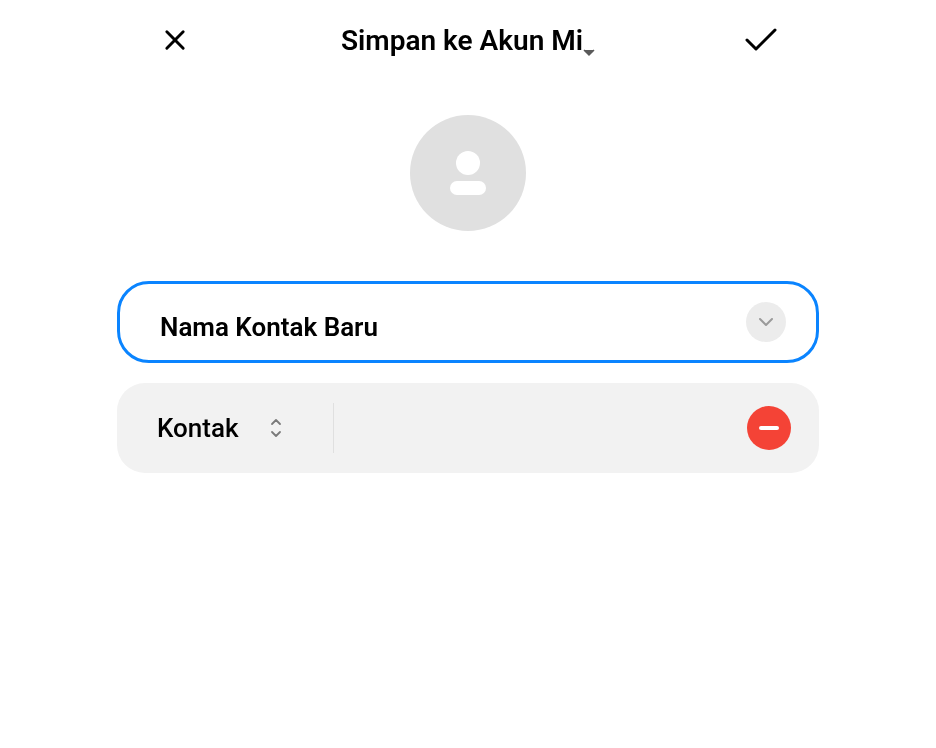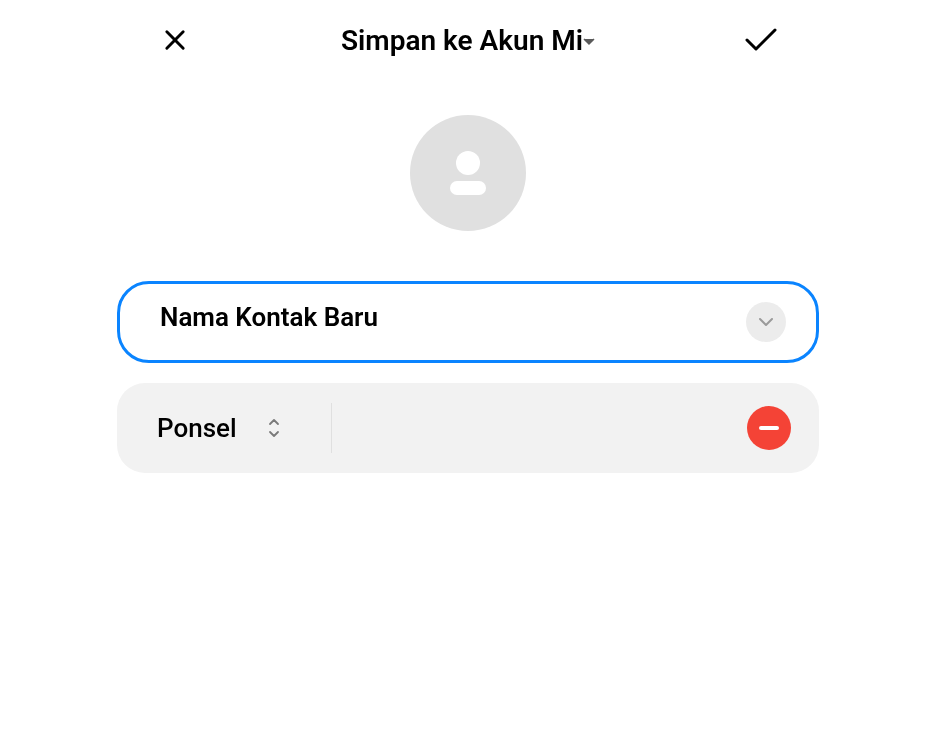--- a/index.html
+++ b/index.html
@@ -19,21 +19,21 @@
     .close-btn {
       width: 40px;
       height: 40px;
       display: flex;
       align-items: center;
       justify-content: center;
       cursor: pointer;
     }
     .title-dropdown {
       display: flex;
-      align-items: center;
+      align-items: flex-end;
       cursor: pointer;
     }
     .title-text {
       font-size: 28px;
       font-weight: 600;
       color: #000;
     }
     .dropdown-caret {
       margin-top: 4px;
     }
@@ -61,21 +61,21 @@
       cursor: pointer;
     }
     .form {
       padding: 0 117px;
     }
     .name-field {
       border: 3px solid #0a84ff;
       border-radius: 32px;
       padding: 18px 30px 18px 40px;
       display: flex;
-      align-items: flex-start;
+      align-items: flex-end;
       justify-content: space-between;
       margin-bottom: 20px;
     }
     .name-value {
       font-size: 26px;
       font-weight: 600;
       color: #000;
     }
     .expand-circle {
       width: 40px;
@@ -184,21 +184,21 @@
     <div class="expand-circle">
       <svg width="16" height="10" viewBox="0 0 16 10" fill="none" stroke="#9a9a9a" stroke-width="2" stroke-linecap="round" stroke-linejoin="round">
         <polyline points="2,2 8,8 14,2"></polyline>
       </svg>
     </div>
   </div>
 
 
   <div class="phone-block">
     <div class="phone-left">
-      <span class="phone-type">Ponsel</span>
+      <span class="phone-type">Kontak</span>
       <svg class="sort-icon" width="14" height="22" viewBox="0 0 14 22" fill="none" stroke="#7a7a7a" stroke-width="1.8" stroke-linecap="round" stroke-linejoin="round">
         <polyline points="3,7 7,3 11,7"></polyline>
         <polyline points="3,15 7,19 11,15"></polyline>
       </svg>
       <div class="divider"></div>
     </div>
     <div class="remove-btn">
       <svg width="20" height="4" viewBox="0 0 20 4">
         <rect x="0" y="0" width="20" height="4" rx="2" fill="#ffffff"></rect>
       </svg>

